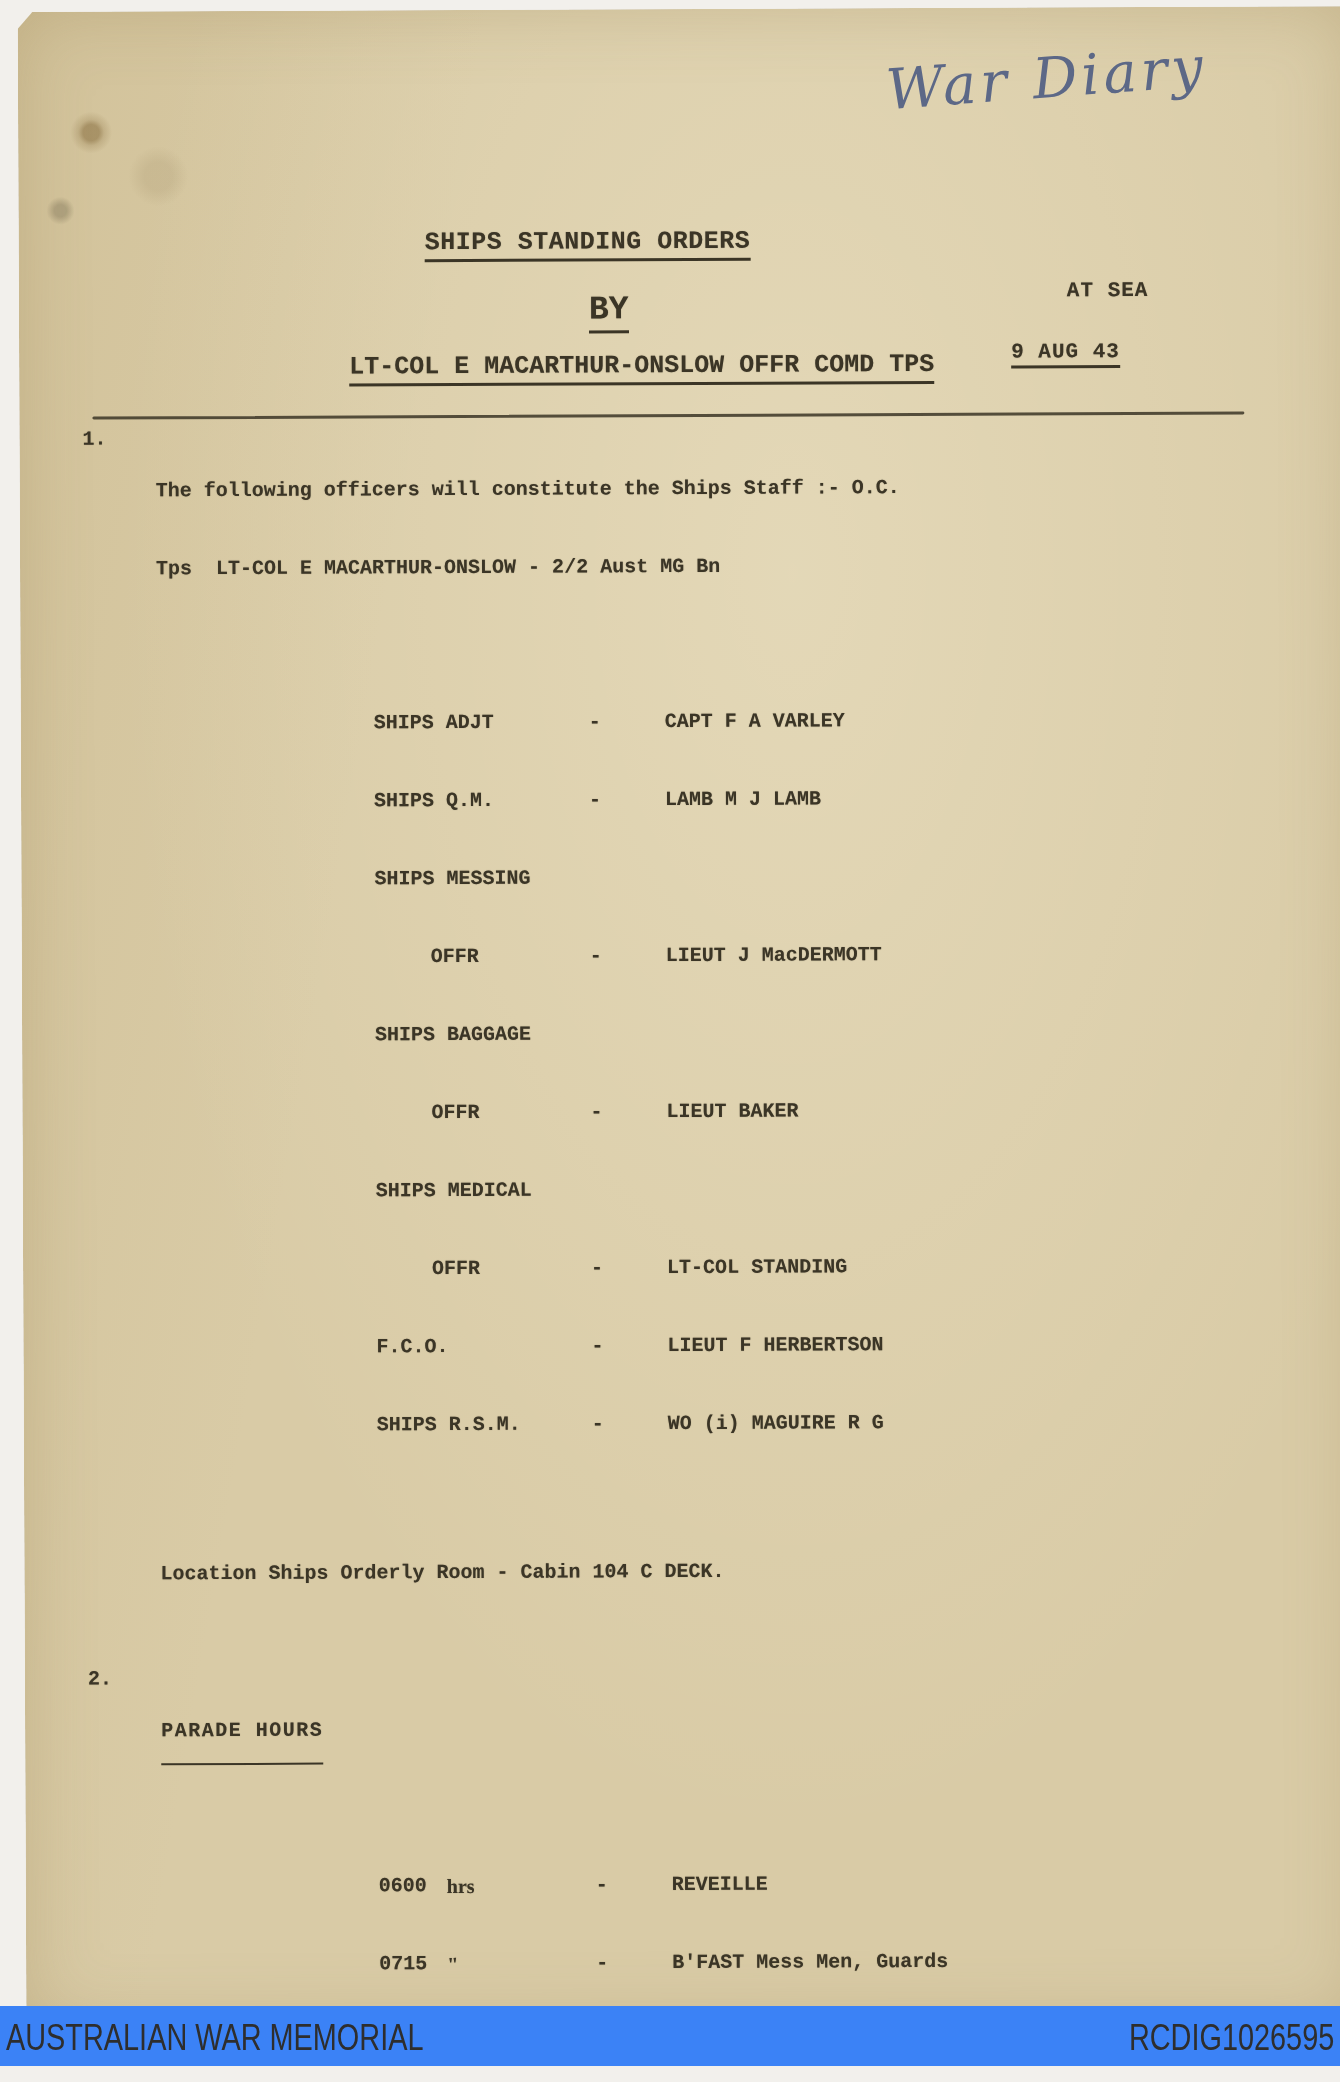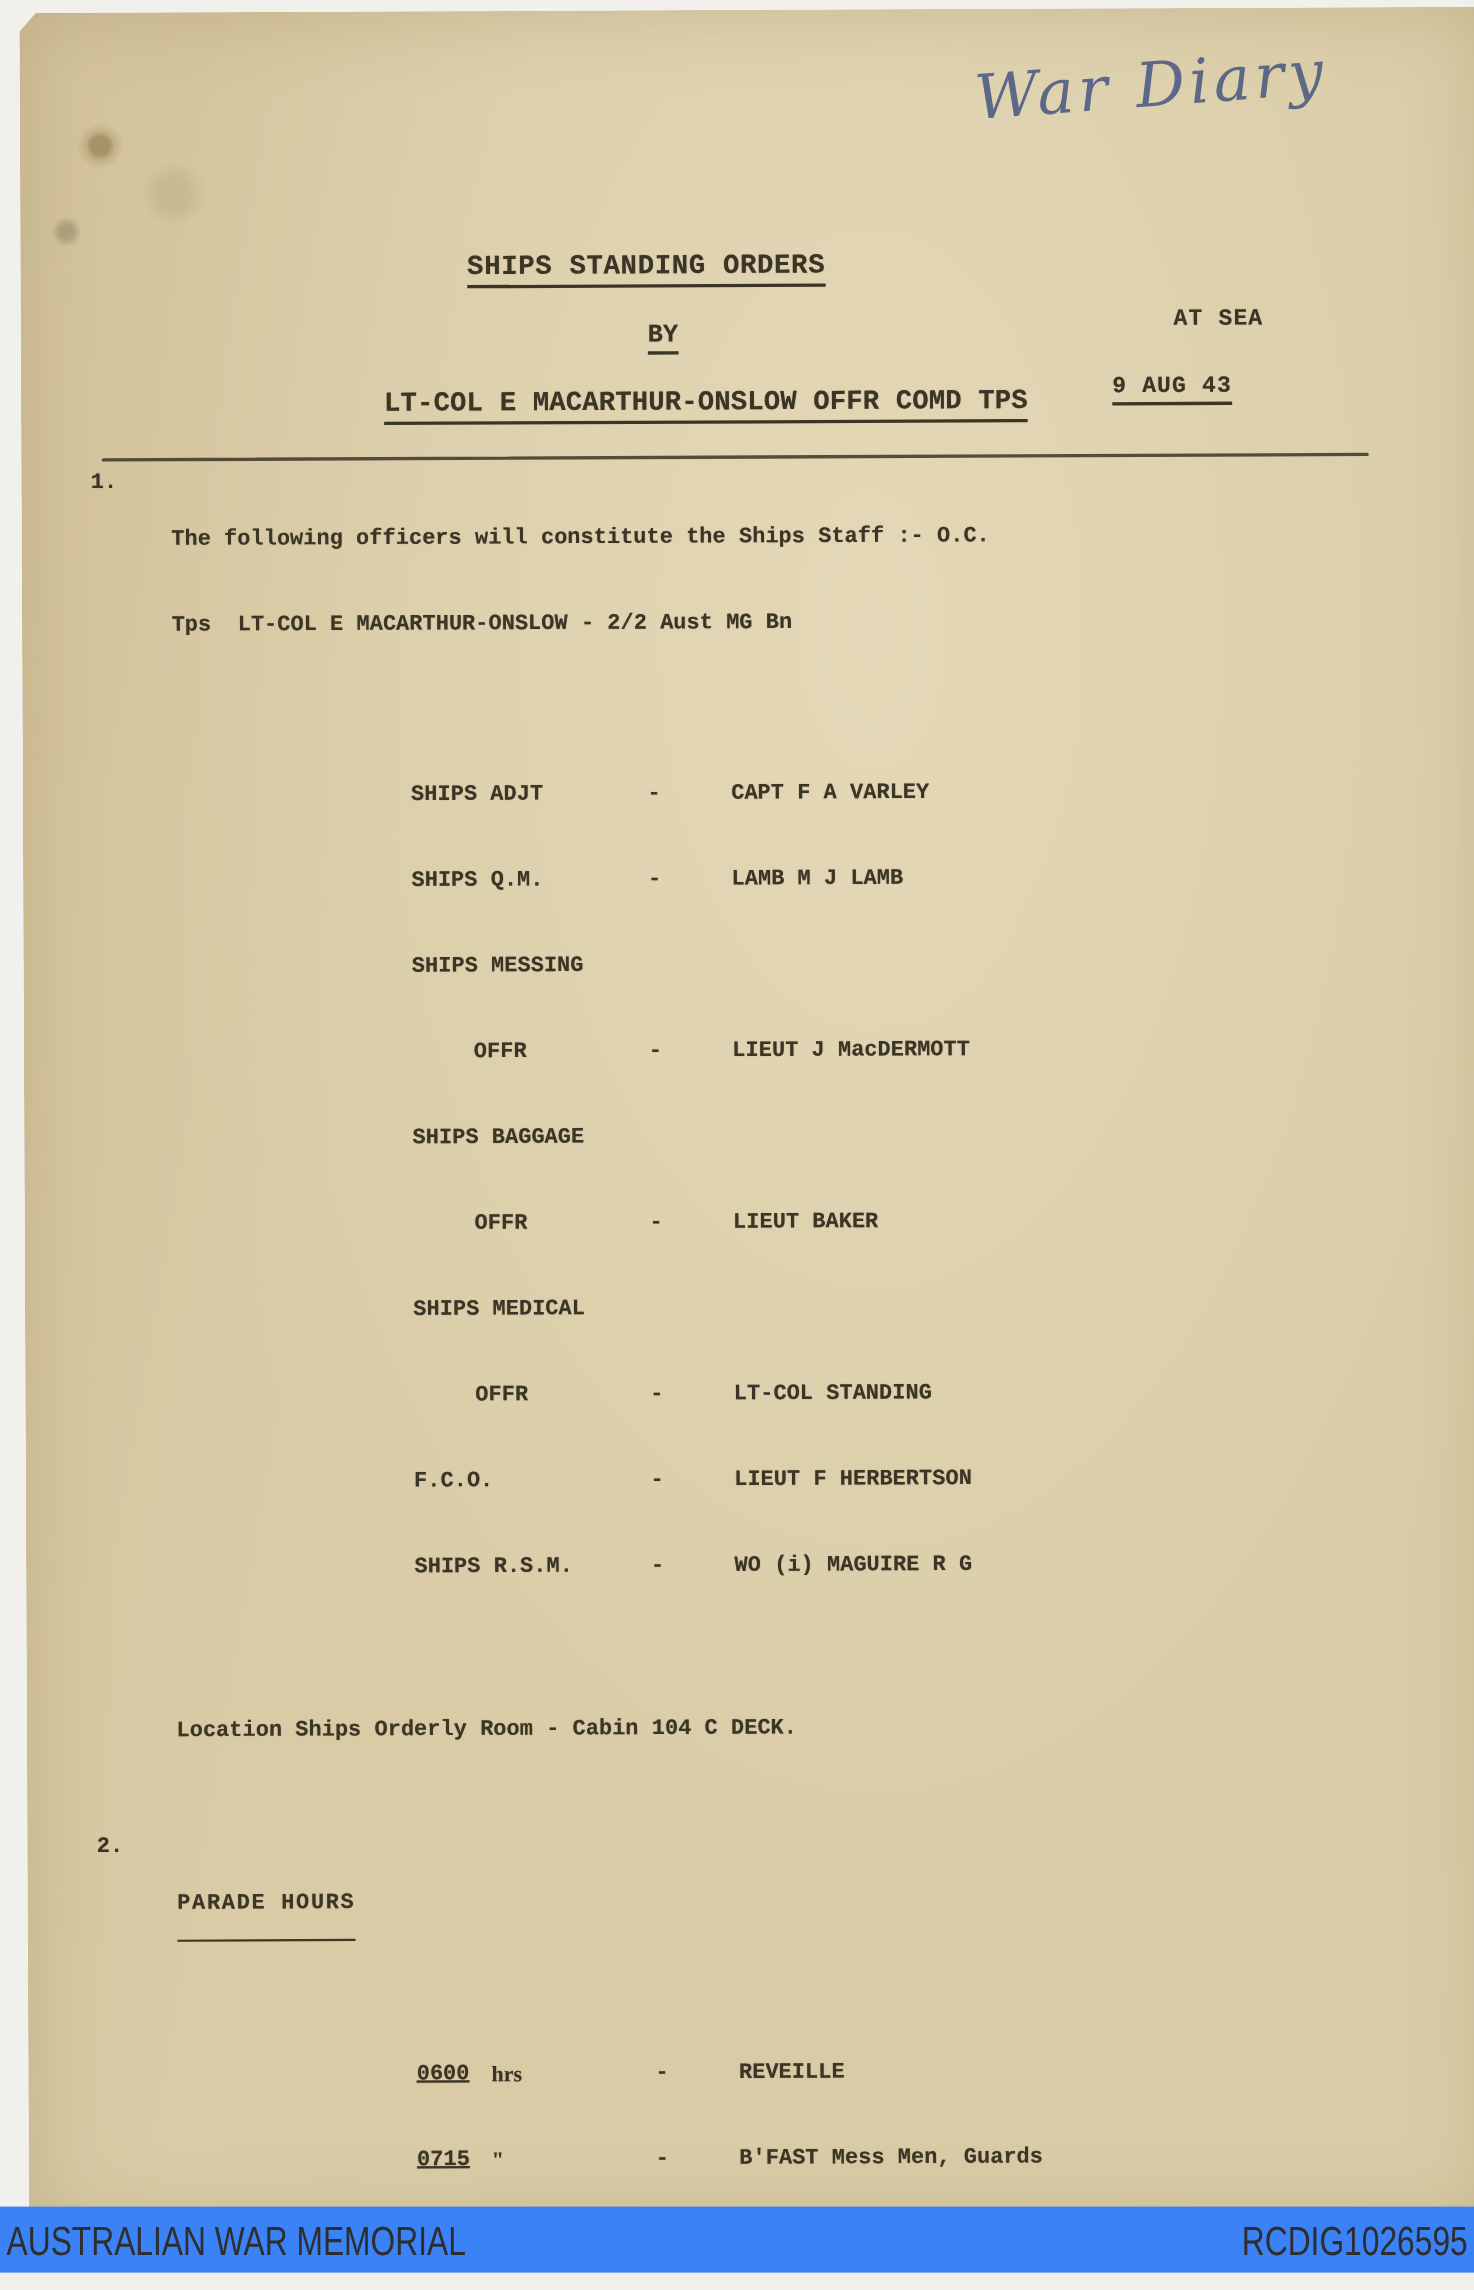--- a/index.html
+++ b/index.html
@@ -38,21 +38,21 @@
     font-size: 56px;
     letter-spacing: 4px;
     color: #4b5a82;
     opacity: .88;
     transform: rotate(-4deg);
     white-space: pre;
   }
 
   
   .title  { position: absolute; left: 406px; top: 218px; font-size: 25px; letter-spacing: .5px; white-space: pre; }
-  .byline { position: absolute; left: 570px; top: 282px; font-size: 23px; white-space: pre; }
+  .byline { position: absolute; left: 570px; top: 282px; font-size: 33px; white-space: pre; }
   .author { position: absolute; left: 330px; top: 342px; font-size: 25px; white-space: pre; }
   .place  { position: absolute; left: 1000px; top: 272px; font-size: 21px; letter-spacing: 1px; white-space: pre; margin-left: 48px; }
   .date   { position: absolute; left: 992px;  top: 299px; font-size: 21px; letter-spacing: 1px; white-space: pre; margin-top: 34px; }
 
   .u3 { display: inline-block; border-bottom: 3px solid currentColor; padding-bottom: 2px; }
   .u2 { display: inline-block; border-bottom: 2.5px solid currentColor; padding-bottom: 19px; }
 
   .rule {
     position: absolute; left: 73px; top: 405px;
     width: 1152px; height: 3px;
@@ -79,21 +79,21 @@
   .off-row .role { width: 215px; }
   .off-row.indent .role { padding-left: 56px; }
   .off-row .dash { width: 76px; }
 
   .loc { margin-top: 18px; }
 
   
   .sec2 { margin-top: 27px; }
   .parade { margin-top: 5px; }
   .pr-row { display: flex; margin-left: 217px; }
-  .pr-row .time { width: 68px; text-decoration: underline; }
+  .pr-row .time { width: 68px; }
   .pr-row .unit { width: 149px; font-family: Liberation Serif, serif; }
   .pr-row .dash { width: 76px; }
   .off-table { margin-left: 217px; }
 
   
   .footer-band {
     position: absolute; left: 0; right: 0; bottom: 16px; height: 60px;
     background: #3b82f6;
   }
   .footer-left, .footer-right {

